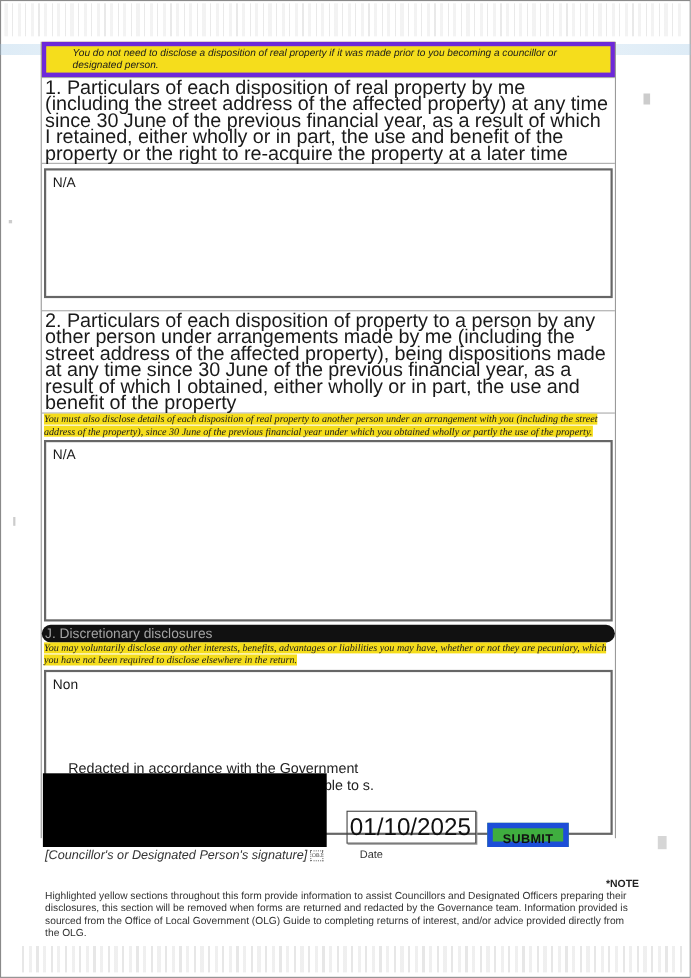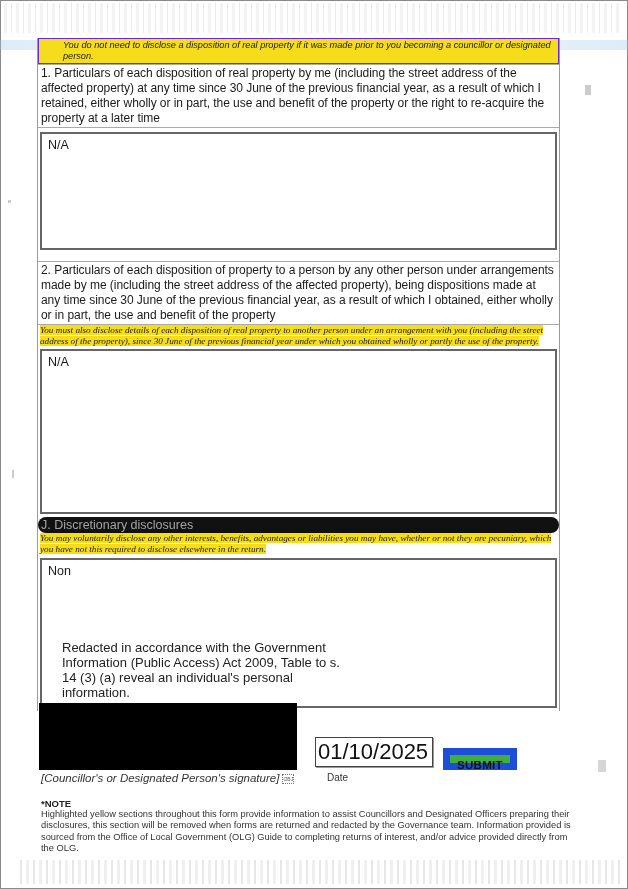--- a/index.html
+++ b/index.html
@@ -26,25 +26,25 @@
       background: linear-gradient(90deg, rgba(160,200,230,0.35), rgba(200,225,240,0.15), rgba(160,200,230,0.35));
     }
     .form {
       position: absolute; left: 37px; top: 38px; width: 521px;
       border-left: 1px solid #9a9a9a; border-right: 1px solid #9a9a9a;
     }
     .hint {
       background: #f5dd1c; font-style: italic; font-size: 9.2px; line-height: 11px;
       padding: 1px 3px 1px 2px; color: #1a1a1a;
     }
-    .hint-wide { border: 1px solid #6d28d9; padding-left: 24px; }
+    .hint-wide { border: 4px solid #6d28d9; padding-left: 24px; }
     .hint-inline { background: none; padding: 0 2px; }
     .hint-inline span { background: #f5dd1c; box-decoration-break: clone; font-family: Liberation Serif, serif; -webkit-box-decoration-break: clone; }
     .question {
-      font-size: 12px; line-height: 15px; padding: 1px 4px 1px 3px;
+      font-size: 18px; line-height: 15px; padding: 1px 4px 1px 3px;
       border-top: 1px solid #aaa; border-bottom: 1px solid #aaa; letter-spacing: -0.05px;
     }
     .answer-box {
       margin: 4px 2px 3px 2px; border: 2px solid #666; background: #fff;
       font-size: 12.5px; padding: 4px 6px; box-sizing: border-box; position: relative;
     }
     .section-header {
       background: #111; color: #a3a3a3; font-size: 12.5px; line-height: 14px; padding: 1px 3px; border-radius: 8px;
     }
     .redaction-note {
@@ -59,25 +59,25 @@
     }
     .date-label { position: absolute; left: 290px; top: 69px; font-size: 10px; color: #333; }
     .date-field {
       position: absolute; left: 270px; top: 34px; width: 118px; height: 30px; box-sizing: border-box;
       border: 1.5px solid #444; font-size: 22px; line-height: 27px; padding-left: 2px; color: #111;
       box-shadow: 1px 1px 0 #999;
       margin-left: 8px;
     }
     .submit-btn {
       position: absolute; left: 406px; top: 45px; width: 74px; height: 22px; box-sizing: border-box;
-      background: #3fae3f; border: 7px solid #1d4ed8; color: #111; font-weight: bold; font-size: 11.5px;
+      background: #3fae3f; border: 5px solid #1d4ed8; color: #111; font-weight: bold; font-size: 11.5px;
       text-align: center; line-height: 20px; letter-spacing: 0.3px;
     }
     .note-area { position: absolute; left: 41px; top: 798px; width: 540px; font-size: 9.3px; line-height: 11.2px; color: #333; }
-    .note-title { font-weight: bold; font-size: 9.5px; color: #222; }
+    .note-title { font-weight: bold; font-size: 9.5px; color: #222; text-align: right; }
     .speck { position: absolute; background: #999; }
   </style>
 </head>
 <body>
 
 <div class="page-border"></div>
 <div class="scan-noise-top"></div>
 <div class="blue-tint"></div>
 
 <div class="form">
@@ -91,21 +91,21 @@
   <div class="question" style="margin-top:11px;">2. Particulars of each disposition of property to a person by any other person under arrangements made by me (including the street address of the affected property), being dispositions made at any time since 30 June of the previous financial year, as a result of which I obtained, either wholly or in part, the use and benefit of the property</div>
   <div class="hint hint-inline">
     <span>You must also disclose details of each disposition of real property to another person under an arrangement with you (including the street address of the property), since 30 June of the previous financial year under which you obtained wholly or partly the use of the property.</span>
   </div>
   <div class="answer-box" style="height:165px; margin-top:2px;">
     <span>N/A</span>
   </div>
 
   <div class="section-header">J. Discretionary disclosures</div>
   <div class="hint hint-inline">
-    <span>You may voluntarily disclose any other interests, benefits, advantages or liabilities you may have, whether or not they are pecuniary, which you have not this required to disclose elsewhere in the return.</span>
+    <span>You may voluntarily disclose any other interests, benefits, advantages or liabilities you may have, whether or not they are pecuniary, which you have not been required to disclose elsewhere in the return.</span>
   </div>
   <div class="answer-box" style="height:150px; margin-top:3px;">
     <span>Non</span>
     <div class="redaction-note">Redacted in accordance with the Government Information (Public Access) Act 2009, Table to s. 14 (3) (a) reveal an individual's personal information.</div>
   </div>
 </div>
 
 <div class="sign-area">
   <div class="sig-black"></div>
   <div class="sig-label">

